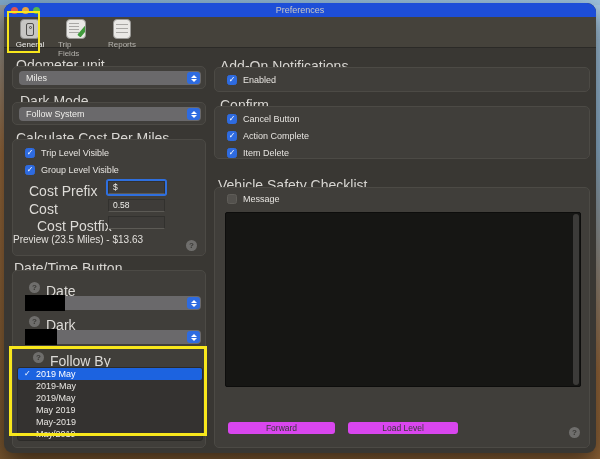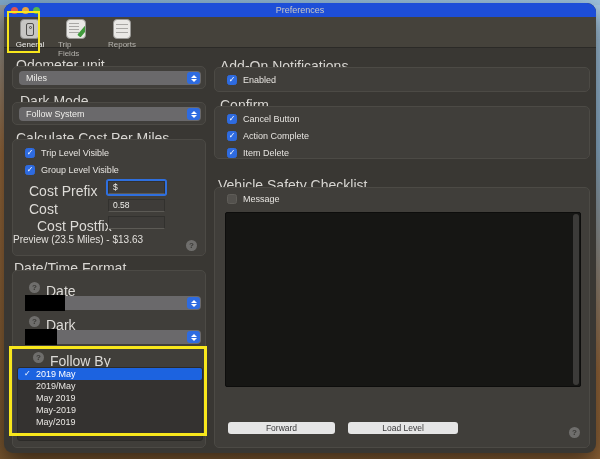--- a/index.html
+++ b/index.html
@@ -80,21 +80,21 @@
   .listbox{position:absolute;background:#343230;border:1px solid #2c2b28;border-radius:3px}
   .optrow{height:12px;position:relative;display:flex;align-items:center}
   .optrow .olabel{margin-left:18px;font-size:9px;color:#e9e7e3}
   .optrow.selected{background:var(--selection);border-radius:2px}
   .optrow.selected .olabel{color:#fff}
   .optrow .ockmark{position:absolute;left:6px;font-size:8px;color:#fff;line-height:1}
   .anno{position:absolute;border:3px solid var(--annotation);pointer-events:none;z-index:5}
   
   .textarea{position:absolute;background:#161614;border:1px solid #0d0d0c;border-radius:2px}
   .scrollbar{position:absolute;right:1px;top:1px;bottom:1px;width:6px;background:#3c3b39;border-radius:3px}
-  .btn{position:absolute;height:12px;background:#e5e5e5;border:none;border-radius:3px;
+  .btn{position:absolute;height:12px;background:#d946ef;border:none;border-radius:3px;
     font-size:8.5px;color:#39383a;font-family:inherit;line-height:12px;text-align:center;padding:0}
 </style>
 </head>
 <body>
 
 <div class="window">
 
   <div class="titlebar">
     <div class="lights">
       <span class="light red"></span>
@@ -172,21 +172,21 @@
       <span class="flabel" style="left:16px;top:43px">Cost Prefix</span>
       <div class="field focused" style="left:95px;top:41px">$</div>
       <span class="flabel" style="left:16px;top:61px">Cost</span>
       <div class="field" style="left:95px;top:59px">0.58</div>
       <span class="flabel" style="left:24px;top:78px">Cost Postfix</span>
       <div class="field" style="left:95px;top:76px"></div>
       <span class="preview" style="top:94px">Preview (23.5 Miles) - $13.63</span>
       <span class="help" style="right:8px;top:100px">?</span>
     </div>
 
-    <span class="seclabel" style="left:10px;top:212px">Date/Time Format</span>
+    <span class="seclabel" style="left:10px;top:212px">Date/Time Button</span>
     <div class="gbox" style="left:8px;top:222px;width:194px;height:178px">
       <span class="help" style="left:16px;top:11px">?</span>
       <span class="flabel" style="left:33px;top:12px">Date</span>
       <div class="popup" style="left:14px;top:25px;width:174px">
         <span class="redact" style="width:40px"></span>
         <span class="stepper">
             <span class="arr-up"></span>
             <span class="arr-dn"></span>
           </span>
       </div>
@@ -200,20 +200,23 @@
           </span>
       </div>
       <span class="help" style="left:20px;top:81px">?</span>
       <span class="flabel" style="left:37px;top:82px">Follow By</span>
       <div class="listbox" style="left:4px;top:96px;width:186px;height:74px">
         <div class="optrow selected">
           <span class="ockmark">✓</span>
           <span class="olabel">2019 May</span>
         </div>
         <div class="optrow">
+            <span class="olabel">2019-May</span>
+          </div>
+        <div class="optrow">
             <span class="olabel">2019/May</span>
           </div>
         <div class="optrow">
             <span class="olabel">May 2019</span>
           </div>
         <div class="optrow">
             <span class="olabel">May-2019</span>
           </div>
         <div class="optrow">
             <span class="olabel">May/2019</span>

